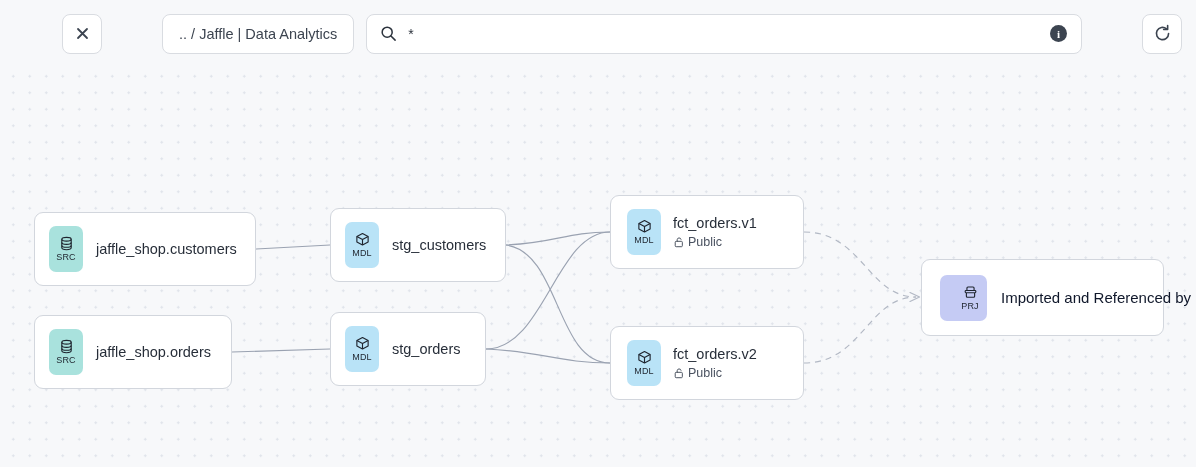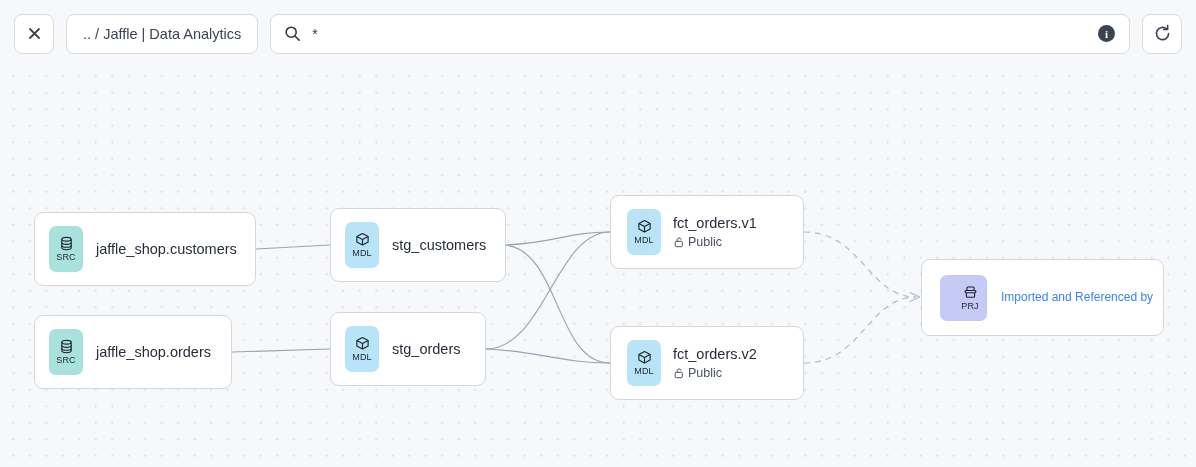--- a/index.html
+++ b/index.html
@@ -33,20 +33,21 @@
     background: #ffffff;
     border: 1px solid #d9dce1;
     border-radius: 8px;
     height: 40px;
     display: flex;
     align-items: center;
     justify-content: center;
     box-sizing: border-box;
     color: #3c4450;
     cursor: pointer;
+    margin-left: 48px;
   }
   #close-btn { width: 40px; flex: 0 0 40px; }
   #refresh-btn { width: 40px; flex: 0 0 40px; }
   #breadcrumb {
     padding: 0 16px;
     font-size: 14.5px;
     color: #3c4450;
     white-space: nowrap;
     flex: 0 0 auto;
   }
@@ -156,22 +157,22 @@
     font-size: 12.5px;
     color: #4a5260;
     white-space: nowrap;
     display: flex;
     align-items: center;
     gap: 3px;
     line-height: 17px;
     margin-top: 1px;
   }
   .node-kicker {
-    font-size: 12px;
-    color: #3b82f6;
+    font-size: 15px;
+    color: #0f172a;
     white-space: nowrap;
     line-height: 17px;
   }
   .node-name-lg {
     font-size: 15px;
     color: #272e39;
     white-space: nowrap;
     line-height: 21px;
   }
   .lock-icon { display: block; }

